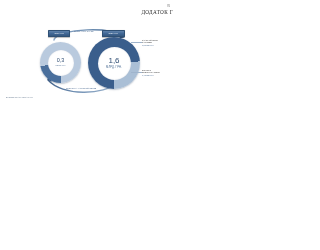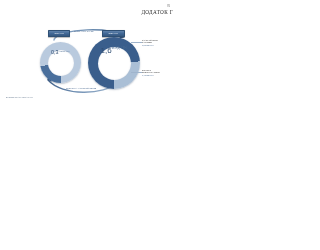--- a/index.html
+++ b/index.html
@@ -113,21 +113,22 @@
     height: 100%;
     border-radius: 50%;
     box-shadow: 0 0.8px 1.6px rgba(30,55,90,0.35);
   }
 
   .donut-hole {
     position: absolute;
     border-radius: 50%;
     background: #ffffff;
     display: flex;
-    align-items: flex-start;
+    flex-direction: column;
+    align-items: center;
     justify-content: center;
     box-shadow: inset 0 0 1.2px rgba(60,90,130,0.35);
   }
   #donut-left-hole {
     left: 7.5px; top: 7.5px;
     width: 26px; height: 26px;
   }
   #donut-right-hole {
     left: 9.5px; top: 9.5px;
     width: 33px; height: 33px;

